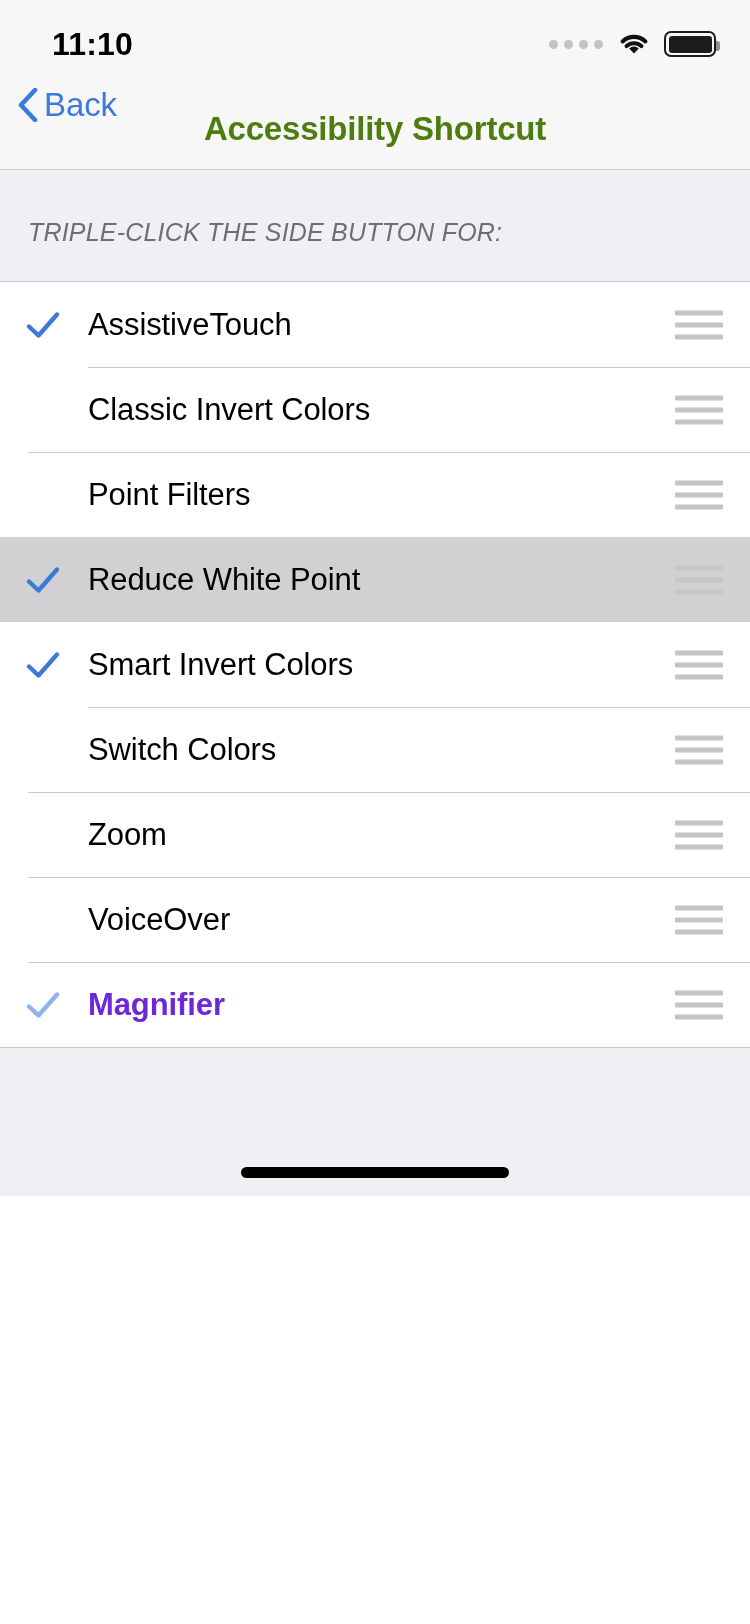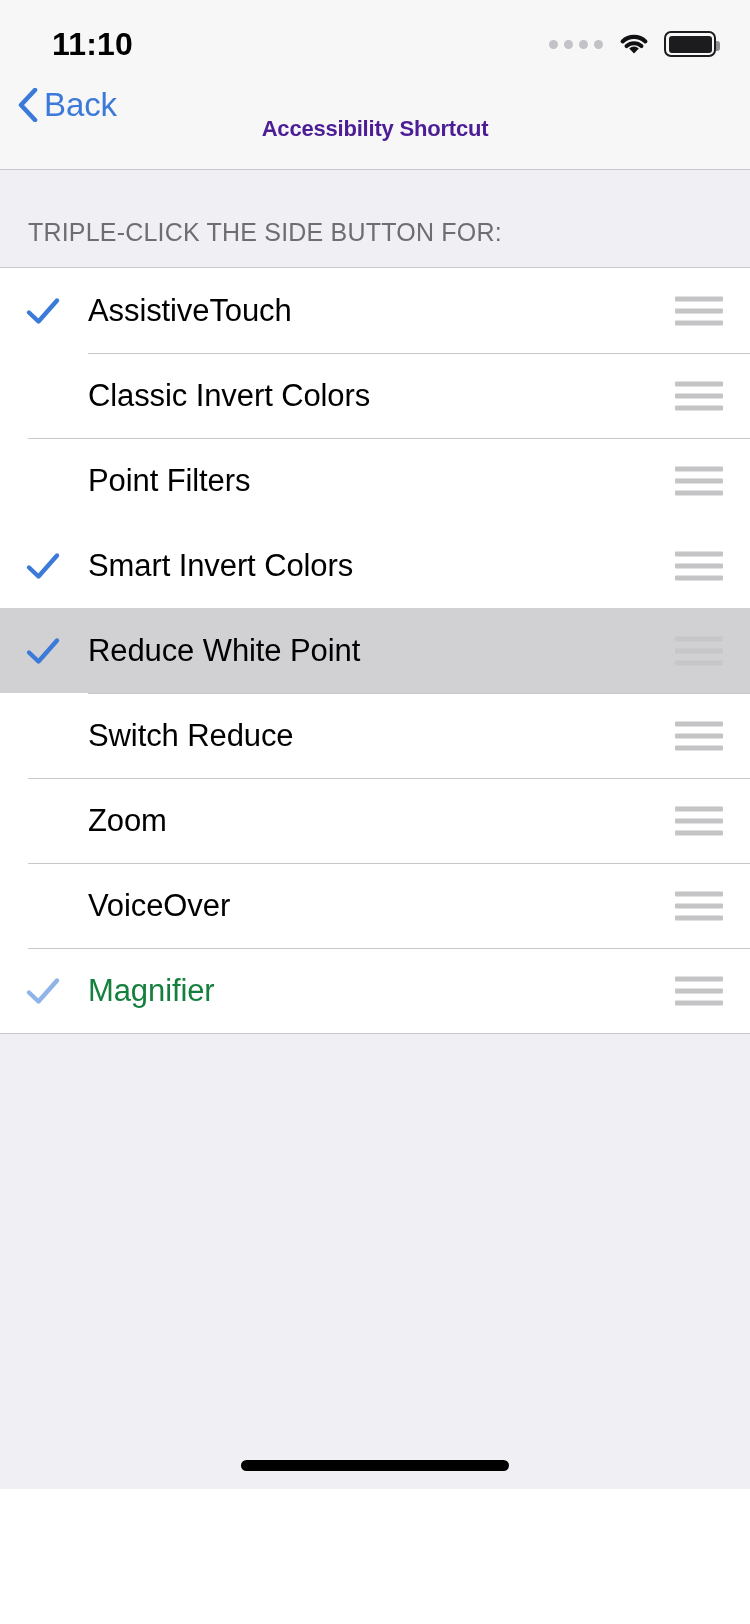--- a/index.html
+++ b/index.html
@@ -7,21 +7,21 @@
     padding: 0;
     background: #ffffff;
   }
   body {
     font-family: "Liberation Sans", "DejaVu Sans", sans-serif;
     -webkit-font-smoothing: antialiased;
   }
   #phone {
     position: relative;
     width: 750px;
-    height: 1489px;
+    height: 1196px;
     background: #efeff4;
     overflow: hidden;
   }
 
   
   .statusbar {
     position: absolute;
     top: 0; left: 0;
     width: 750px;
     height: 88px;
@@ -117,45 +117,46 @@
     line-height: 34px;
     letter-spacing: -0.1px;
   }
   .nav-title {
     position: absolute;
     left: 0; top: 0;
     width: 750px;
     height: 81px;
     line-height: 81px;
     text-align: center;
-    font-size: 22px;
+    font-size: 33px;
     font-weight: bold;
-    color: #4c1d95;
+    color: #4d7c0f;
     letter-spacing: -0.2px;
   }
 
   
   .section-header {
     position: absolute;
     left: 0;
     top: 170px;
     width: 750px;
     height: 97px;
     box-sizing: border-box;
     padding: 48px 0 0 28px;
     font-size: 25px;
     color: #6d6d72;
     letter-spacing: 0.2px;
     background: #efeff4;
+    font-style: italic;
   }
 
   .list {
     position: absolute;
     left: 0;
-    top: 267px;
+    top: 281px;
     width: 750px;
     background: #ffffff;
     border-top: 1px solid #c8c7cc;
     border-bottom: 1px solid #c8c7cc;
   }
 
   .row {
     position: relative;
     height: 85px;
     display: flex;
@@ -185,21 +186,21 @@
     width: 38px;
     height: 38px;
   }
   .row-label {
     position: absolute;
     left: 88px;
     font-size: 31px;
     color: #000000;
     letter-spacing: -0.1px;
   }
-  .row.disabled .row-label { color: #15803d; }
+  .row.disabled .row-label { color: #6d28d9; font-weight: bold; }
 
   .handle {
     position: absolute;
     right: 27px;
     top: 50%;
     transform: translateY(-50%);
     width: 48px;
     display: flex;
     flex-direction: column;
     gap: 7px;
@@ -289,45 +290,45 @@
       </div>
       <div class="row">
         <div class="sep full"></div>
         <span class="row-label">Point Filters</span>
         <span class="handle">
           <i></i>
           <i></i>
           <i></i>
         </span>
       </div>
-      <div class="row">
-        <span class="check"><svg viewBox="0 0 38 38" xmlns="http://www.w3.org/2000/svg">
-            <path d="M5 20.5 L14.5 29.5 L33 8.5" stroke="#3b7ad9" stroke-width="4.4" fill="none" stroke-linecap="round" stroke-linejoin="round"></path>
-          </svg></span>
-        <span class="row-label">Smart Invert Colors</span>
-        <span class="handle">
-          <i></i>
-          <i></i>
-          <i></i>
-        </span>
-      </div>
       <div class="row selected">
         <span class="check"><svg viewBox="0 0 38 38" xmlns="http://www.w3.org/2000/svg">
             <path d="M5 20.5 L14.5 29.5 L33 8.5" stroke="#3b7ad9" stroke-width="4.4" fill="none" stroke-linecap="round" stroke-linejoin="round"></path>
           </svg></span>
         <span class="row-label">Reduce White Point</span>
         <span class="handle">
           <i></i>
           <i></i>
           <i></i>
         </span>
       </div>
       <div class="row">
+        <span class="check"><svg viewBox="0 0 38 38" xmlns="http://www.w3.org/2000/svg">
+            <path d="M5 20.5 L14.5 29.5 L33 8.5" stroke="#3b7ad9" stroke-width="4.4" fill="none" stroke-linecap="round" stroke-linejoin="round"></path>
+          </svg></span>
+        <span class="row-label">Smart Invert Colors</span>
+        <span class="handle">
+          <i></i>
+          <i></i>
+          <i></i>
+        </span>
+      </div>
+      <div class="row">
         <div class="sep inset"></div>
-        <span class="row-label">Switch Reduce</span>
+        <span class="row-label">Switch Colors</span>
         <span class="handle">
           <i></i>
           <i></i>
           <i></i>
         </span>
       </div>
       <div class="row">
         <div class="sep full"></div>
         <span class="row-label">Zoom</span>
         <span class="handle">

